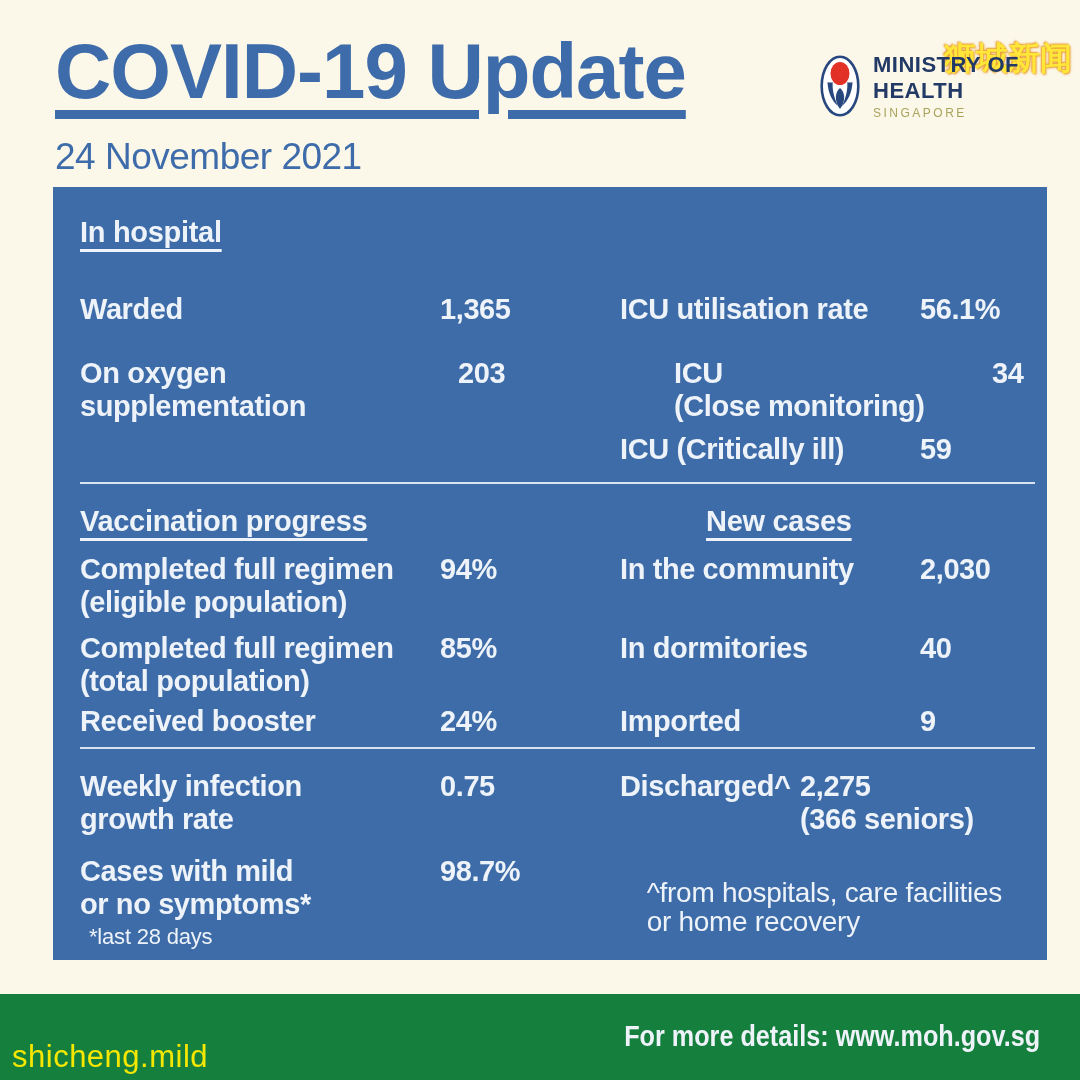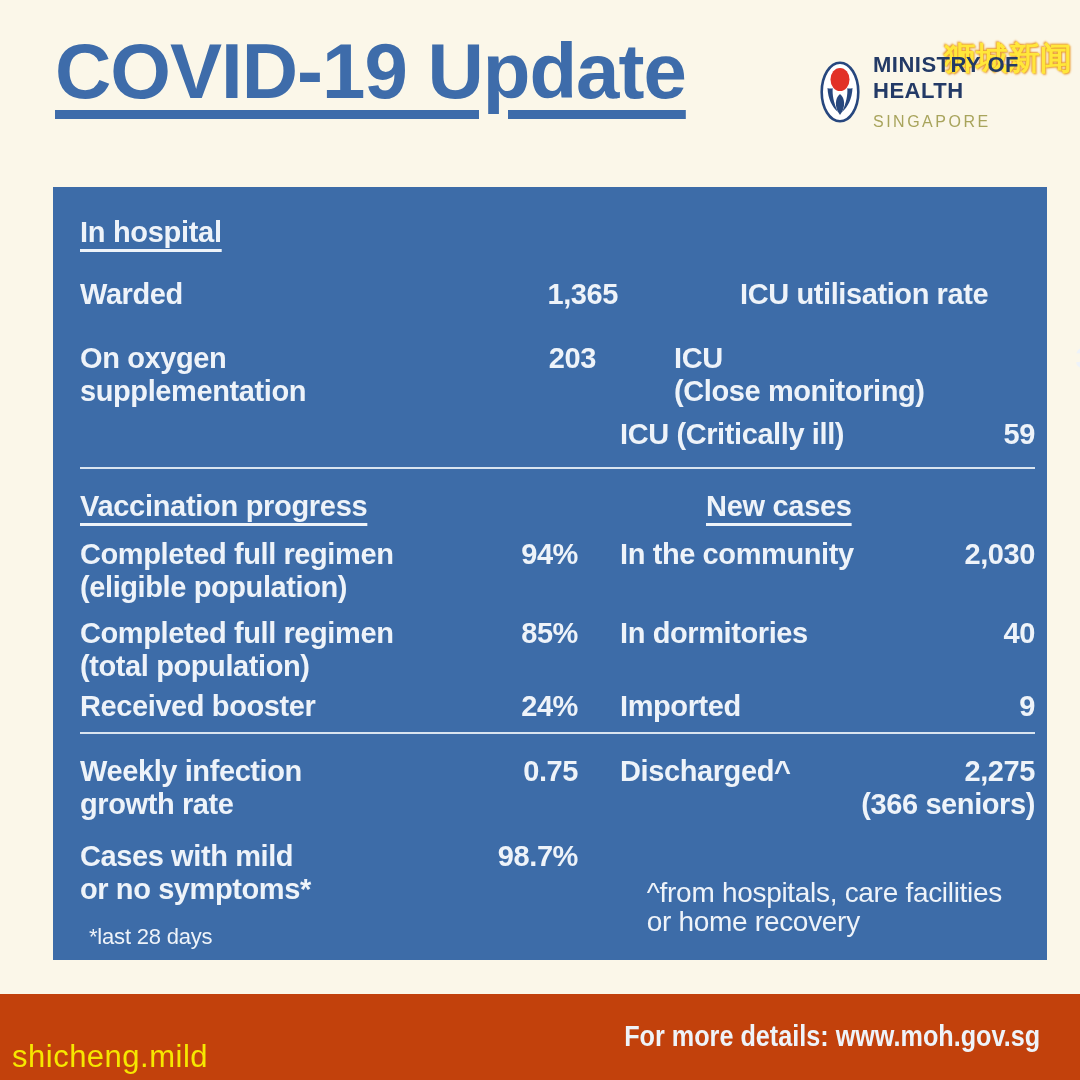--- a/index.html
+++ b/index.html
@@ -25,21 +25,21 @@
     text-decoration-skip-ink:auto;
   }
   .date {
     position:absolute; left:55px; top:136px;
     font-size:37px; color:#3e6caa; letter-spacing:-0.5px;
   }
   .moh-logo { position:absolute; left:820px; top:52px; display:flex; align-items:center; }
   .moh-logo svg { width:40px; height:62px; flex:0 0 auto; }
   .moh-text { margin-left:13px; }
   .moh-ministry { font-size:22px; font-weight:bold; color:#233a66; letter-spacing:0.5px; }
-  .moh-country { font-size:16px; color:#a8a45c; letter-spacing:2.5px; margin-top:9px; }
+  .moh-country { font-size:12px; color:#a8a45c; letter-spacing:2.5px; margin-top:2px; }
 
   
   .panel {
     position:absolute; left:53px; top:187px; width:994px; height:773px;
     background:#3d6ca8; color:#eef3f9;
   }
   .panel-inner { padding:29px 45px 0 27px; }
   .pre { white-space:pre-line; }
   .nowrap { white-space:pre; }
 
@@ -48,26 +48,26 @@
     text-decoration:underline; text-decoration-thickness:2.5px; text-underline-offset:7px;
   }
   .hrow { display:grid; grid-template-columns:528px 42px 385px; align-items:start;gap:28px; }
 
   .row {
     display:grid; grid-template-columns:360px 138px 42px 300px 115px;
     align-items:start; font-size:29px; font-weight:bold; line-height:33px;
     letter-spacing:-0.4px;
   }
   .row.discharged { grid-template-columns:360px 138px 42px 180px 235px; }
-  .cell.lv, .cell.rv { text-align:right; }
+  .cell.lv, .cell.rv { }
 
   .divider { border-top:2px solid #d9e4f0; width:955px; height:0; }
 
   .mt-h1  { margin-top:0; }
-  .mt-r1  { margin-top:29px;gap:40px; }
+  .mt-r1  { margin-top:44px; }
   .mt-r2  { margin-top:31px;gap:18px; }
   .mt-r3  { margin-top:10px; }
   .mt-d1  { margin-top:16px; }
   .mt-h2  { margin-top:21px; }
   .mt-r4  { margin-top:15px; }
   .mt-r5  { margin-top:13px; }
   .mt-r6  { margin-top:7px; }
   .mt-d2  { margin-top:9px; }
   .mt-r7  { margin-top:21px; }
   .mt-r8  { margin-top:19px; }
@@ -77,41 +77,42 @@
     font-size:22px; letter-spacing:-0.2px;text-align:right;
   }
   .fn-right {
     position:absolute; right:45px; bottom:24px;
     font-size:28px; line-height:29px; text-align:left; letter-spacing:-0.3px;
   }
 
   
   .footer {
     position:absolute; left:0; top:994px; width:1080px; height:86px;
-    background:#c2410c;
+    background:#15803d;
   }
   .footer-text {
     position:absolute; right:40px; top:25px;
     font-size:30px; font-weight:bold; color:#eef3f9; white-space:pre;
     transform:scaleX(0.84); transform-origin:right center;
   }
   .wm-bottom {
     position:absolute; left:12px; bottom:5px;
     font-size:31px; color:#f6e700; letter-spacing:0.5px;
   }
 </style>
 </head>
 <body>
 
 <div class="canvas">
 
   <div class="wm-top">狮城新闻</div>
 
   <div class="title">COVID-19 Update</div>
 
+  <div class="date">24 November 2021</div>
 
   <div class="moh-logo">
     <svg viewBox="0 0 40 62" xmlns="http://www.w3.org/2000/svg">
       <ellipse cx="20" cy="31" rx="18.3" ry="29.3" fill="#ffffff" stroke="#27477e" stroke-width="2.6"></ellipse>
       <ellipse cx="20" cy="18.5" rx="9.5" ry="11.5" fill="#e23127"></ellipse>
       <path d="M20 33 C15 37 14 46 20 54 C26 46 25 37 20 33 Z" fill="#27477e"></path>
       <path d="M7.5 27 C8 38 12 46 18 51 C13.5 42 12.2 33 12.7 27.2 C11 27.8 9 27.7 7.5 27 Z" fill="#27477e"></path>
       <path d="M32.5 27 C32 38 28 46 22 51 C26.5 42 27.8 33 27.3 27.2 C29 27.8 31 27.7 32.5 27 Z" fill="#27477e"></path>
     </svg>
     <div class="moh-text">

